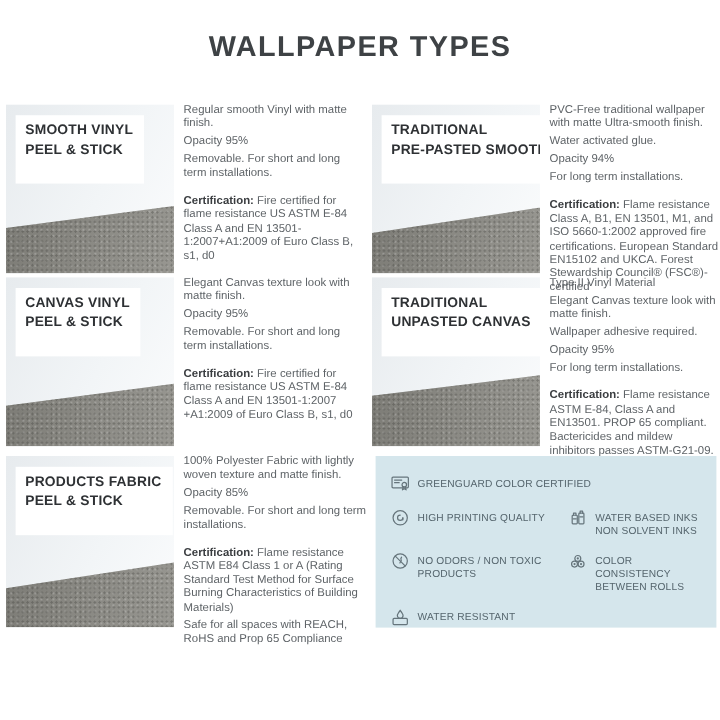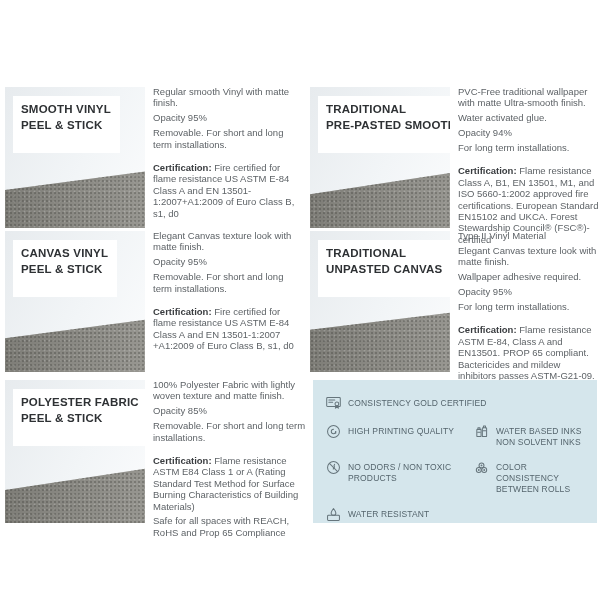--- a/index.html
+++ b/index.html
@@ -52,20 +52,21 @@
     padding-top:3px;
   }
   .f-item svg { flex:0 0 auto; width:17px; height:17px; stroke:#66757c; fill:none;
     stroke-width:1.2; stroke-linecap:round; stroke-linejoin:round; }
 </style>
 </head>
 <body>
 
 <div class="page">
 
+  <div class="title">WALLPAPER TYPES</div>
 
   <div class="swatch" style="left:5px;top:87px;height:141px">
     <div class="wall"></div>
     <div class="floor"></div>
     <div class="tag">
       <span>SMOOTH VINYL</span><br>
       <span>PEEL &amp; STICK</span>
     </div>
   </div>
   <div class="textcol" style="left:153px;top:86px;width:147px">
@@ -120,42 +121,42 @@
     <p>Wallpaper adhesive required.</p>
     <p>Opacity 95%</p>
     <p>For long term installations.</p>
     <p class="cert"><b>Certification:</b><span> Flame resistance ASTM E-84, Class A and EN13501. PROP 65 compliant. Bactericides and mildew inhibitors passes ASTM-G21-09. Passes NFPA286 Corner Burn Test.</span></p>
   </div>
 
   <div class="swatch" style="left:5px;top:380px;height:143px">
     <div class="wall"></div>
     <div class="floor" style="clip-path:polygon(0 77%,100% 62%,100% 100%,0 100%)"></div>
     <div class="tag">
-      <span>POLYESTER FABRIC</span><br>
+      <span>PRODUCTS FABRIC</span><br>
       <span>PEEL &amp; STICK</span>
     </div>
   </div>
   <div class="textcol" style="left:153px;top:379px;width:156px">
     <p>100% Polyester Fabric with lightly woven texture and matte finish.</p>
     <p>Opacity 85%</p>
     <p>Removable.  For short and long term installations.</p>
     <p class="cert"><b>Certification:</b><span> Flame resistance ASTM E84 Class 1 or A (Rating Standard Test Method for Surface Burning Characteristics of Building Materials)</span></p>
     <p>Safe for all spaces with REACH, RoHS and Prop 65 Compliance</p>
   </div>
 
   <div class="features">
     <div class="f-grid">
       <div class="f-item span2">
         <svg viewBox="0 0 20 20">
           <rect x="2" y="3" width="16" height="10.5" rx="1"></rect>
           <path d="M4.5 6h7 M4.5 8.5h4.5"></path>
           <circle cx="14" cy="10.5" r="2.2"></circle>
           <path d="M13 12.4l-.8 3.1 1.8-1.1 1.8 1.1-.8-3.1"></path>
         </svg>
-        <span class="f-label">CONSISTENCY GOLD CERTIFIED</span>
+        <span class="f-label">GREENGUARD COLOR CERTIFIED</span>
       </div>
 
       <div class="f-item">
         <svg viewBox="0 0 20 20">
           <circle cx="10" cy="10" r="7"></circle>
           <path d="M12.6 10a2.6 2.6 0 1 1-2.6-2.6"></path>
           <path d="M12.6 10v2"></path>
         </svg>
         <span class="f-label">HIGH PRINTING QUALITY</span>
       </div>

